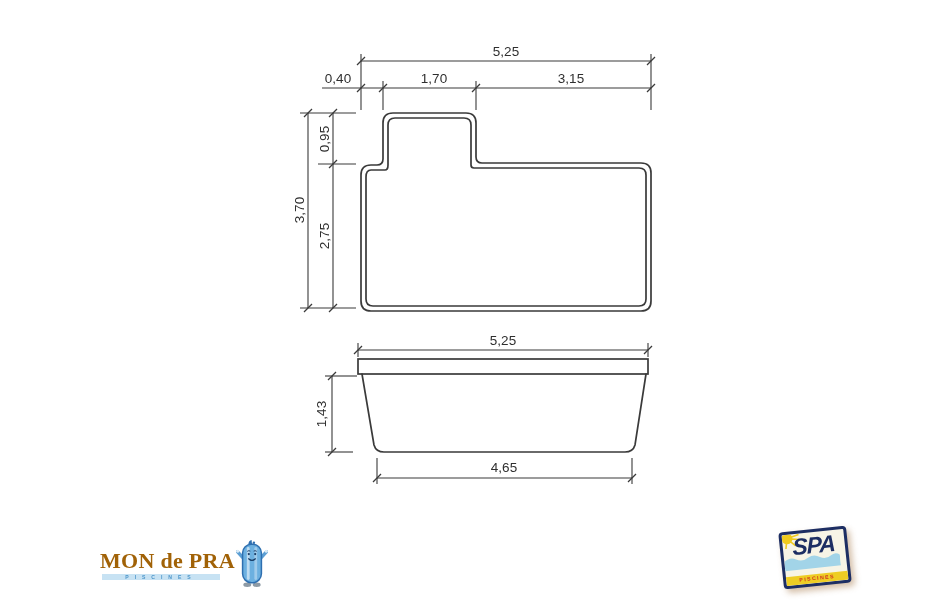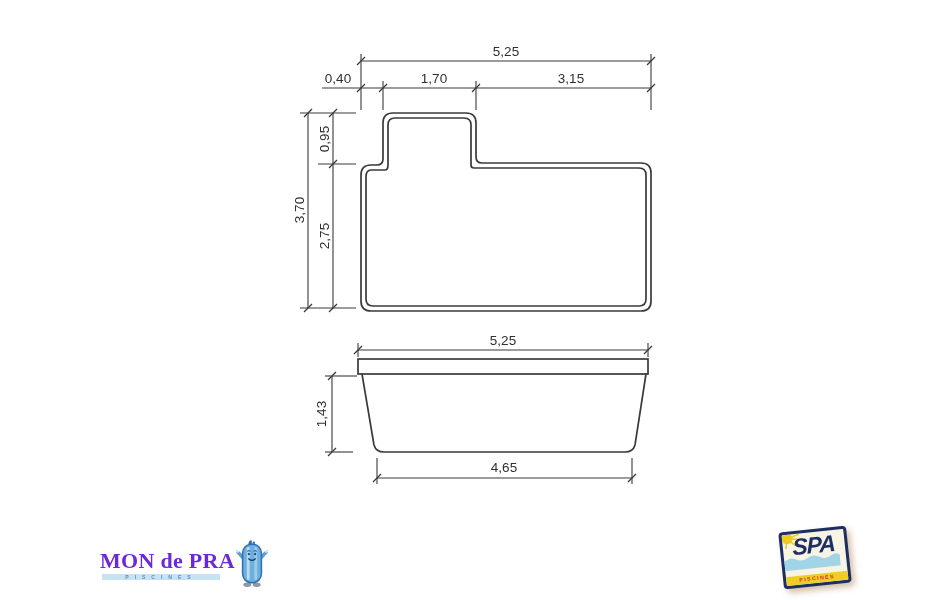--- a/index.html
+++ b/index.html
@@ -14,21 +14,21 @@
   }
   .thin{stroke:#3a3a3a;stroke-width:1.1;fill:none;}
   .tick{stroke:#3a3a3a;stroke-width:1.2;fill:none;}
   .outline{stroke:#3a3a3a;stroke-width:1.7;fill:none;stroke-linecap:round;}
 
   
   .mondepra{position:absolute;left:100px;top:537px;width:168px;height:58px;}
   .mondepra-word{
     position:absolute;left:0;top:11px;
     font-family:"Liberation Serif", serif;font-weight:600;
-    font-size:22px;color:#6d28d9;letter-spacing:.3px;white-space:nowrap;
+    font-size:22px;color:#a16207;letter-spacing:.3px;white-space:nowrap;
   }
   .mondepra-band{
     position:absolute;left:2px;top:37px;width:118px;height:6px;
     background:#c7e2f3;display:flex;align-items:center;justify-content:center;
     overflow:hidden;
   }
   .mondepra-band span{
     font-size:6px;line-height:6px;color:#4b94c9;font-weight:bold;
     letter-spacing:7px;white-space:nowrap;transform:scale(.85);
   }

